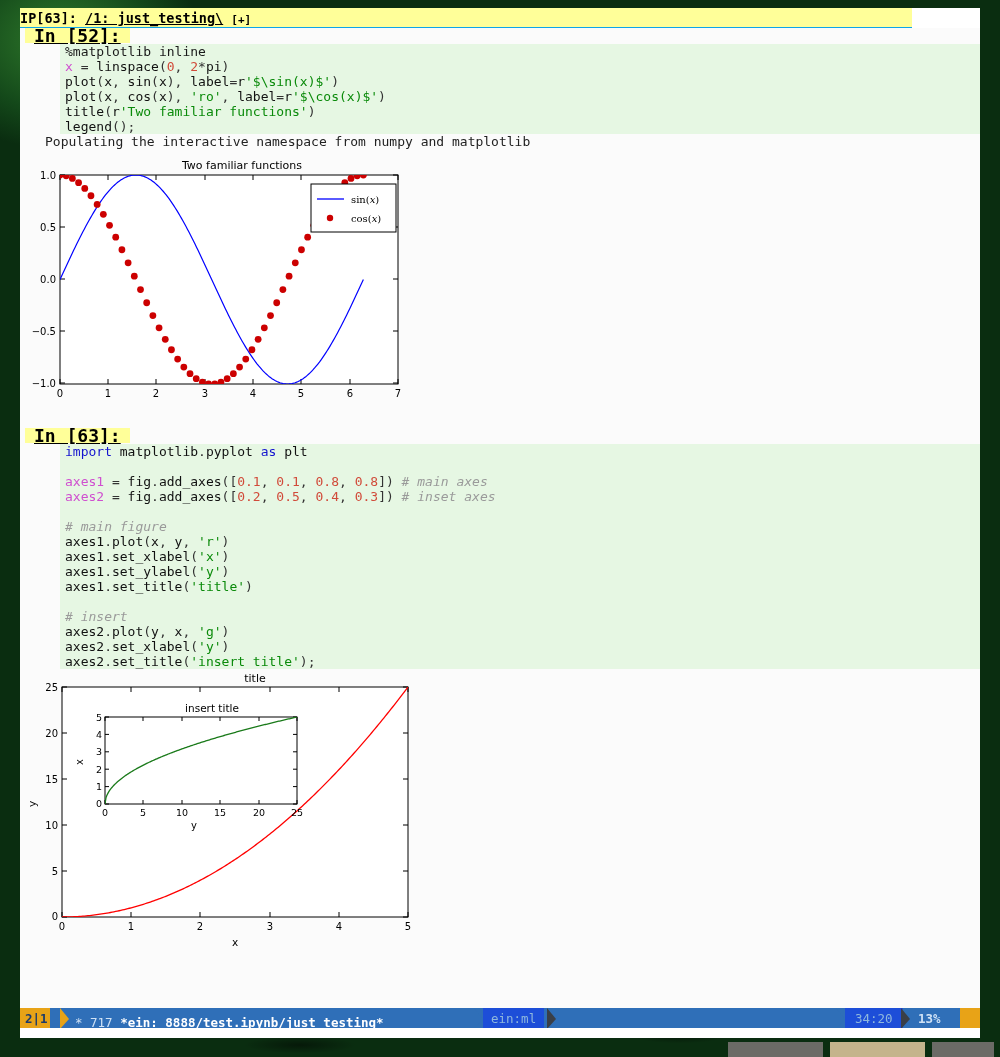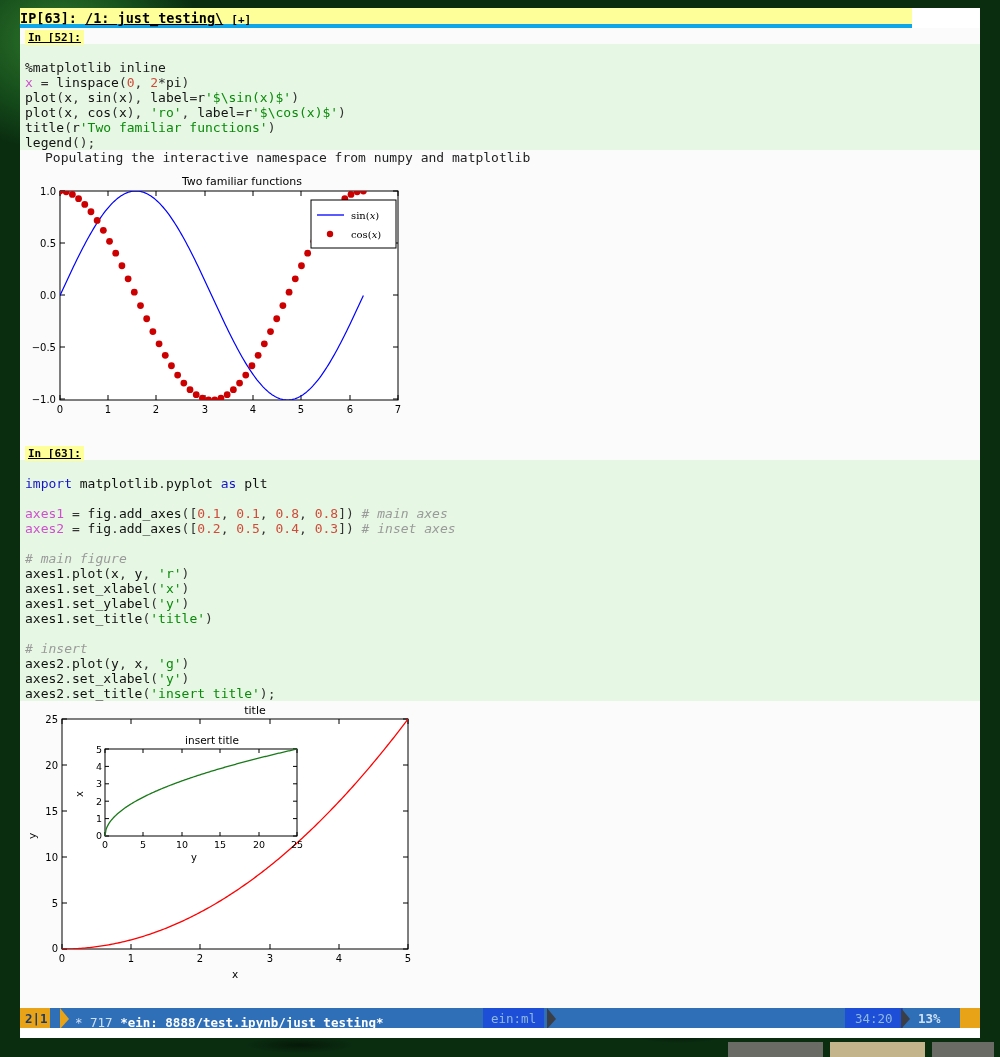--- a/index.html
+++ b/index.html
@@ -39,42 +39,43 @@
   #frame{
     position:absolute;left:20px;top:8px;width:960px;height:1030px;
     background:#ffffff;
   }
   
   #headerline{
     position:absolute;left:0;top:0;width:892px;height:20px;
     background:#ffff99;color:#000000;
     font-weight:bold;font-size:13.5px;line-height:20px;
     white-space:pre;letter-spacing:0px;
-    border-bottom:4px solid #0ea5e9;
+    border-bottom:1px solid #0ea5e9;
     box-sizing:border-box;
   }
   #headerline .nb{text-decoration:underline;}
   #headerline .plus{font-size:11px;font-weight:bold;}
 
   
   #buffer{
     position:absolute;left:0;top:20px;width:960px;height:980px;
     background:#fbfbfb;overflow:hidden;
   }
   .cellsrc{
     background:#e6f7e3;
-    padding:16px 0 0 0;
+    padding:0 0 0 0;
+    margin-left:40px;
   }
   .line{
     height:15px;line-height:15px;font-size:13px;white-space:pre;
     padding-left:5px;color:#111;
   }
   .prompt{
     display:inline-block;background:#ffff99;color:#000;font-weight:bold;
-    text-decoration:underline;font-size:11px;line-height:15px;padding:0 3px;
+    text-decoration:underline;font-size:18px;line-height:15px;padding:0 9px;
   }
   .promptline{height:16px;line-height:16px;padding-left:5px;background:#fbfbfb;}
   .outline{height:15px;line-height:15px;font-size:13px;white-space:pre;padding-left:5px;color:#222;background:#fbfbfb;margin-left:20px;}
 
   
   .kw{color:#1414cf;font-weight:normal;}
   .var{color:#cf4fcf;}
   .num{color:#d14b3a;}
   .str{color:#0a8a0a;}
   .com{color:#9a9a9a;font-style:italic;}

